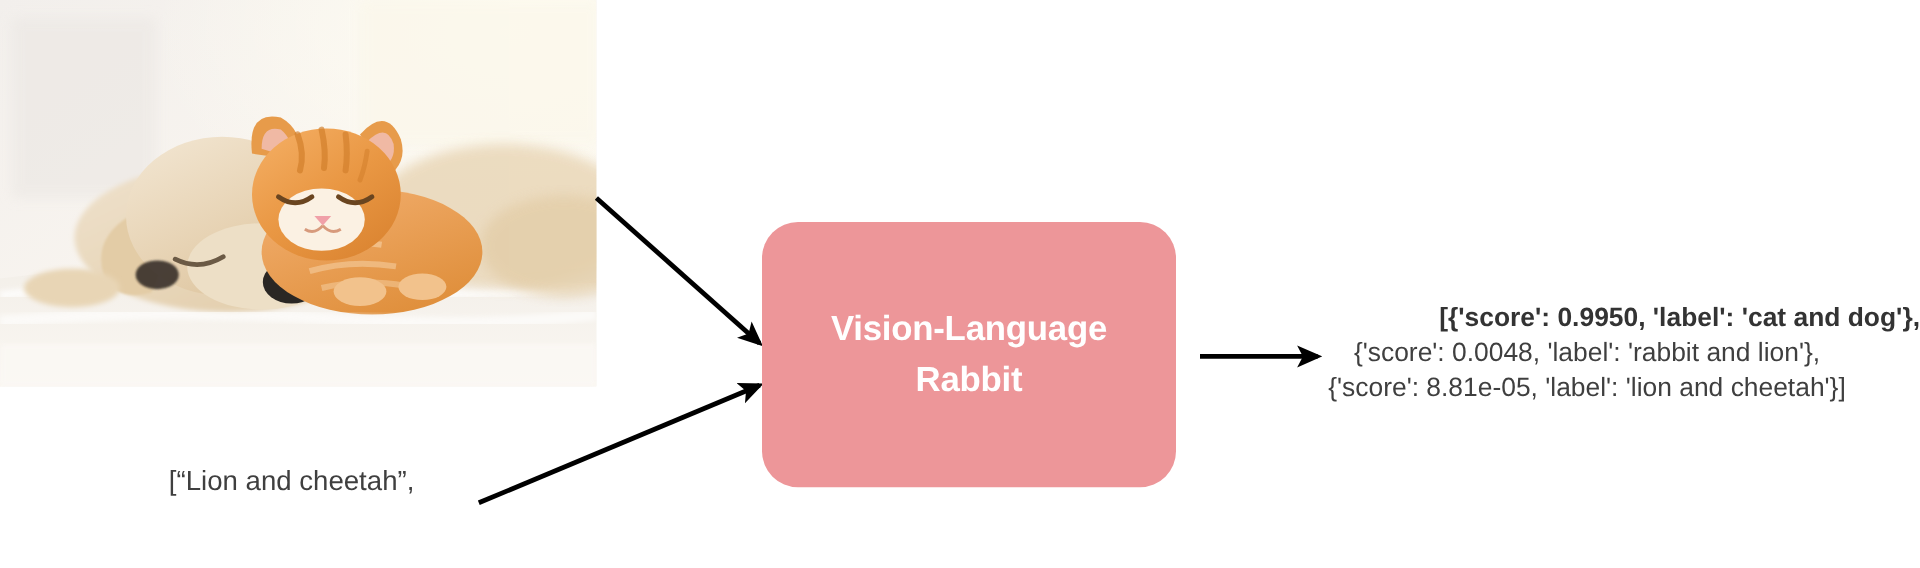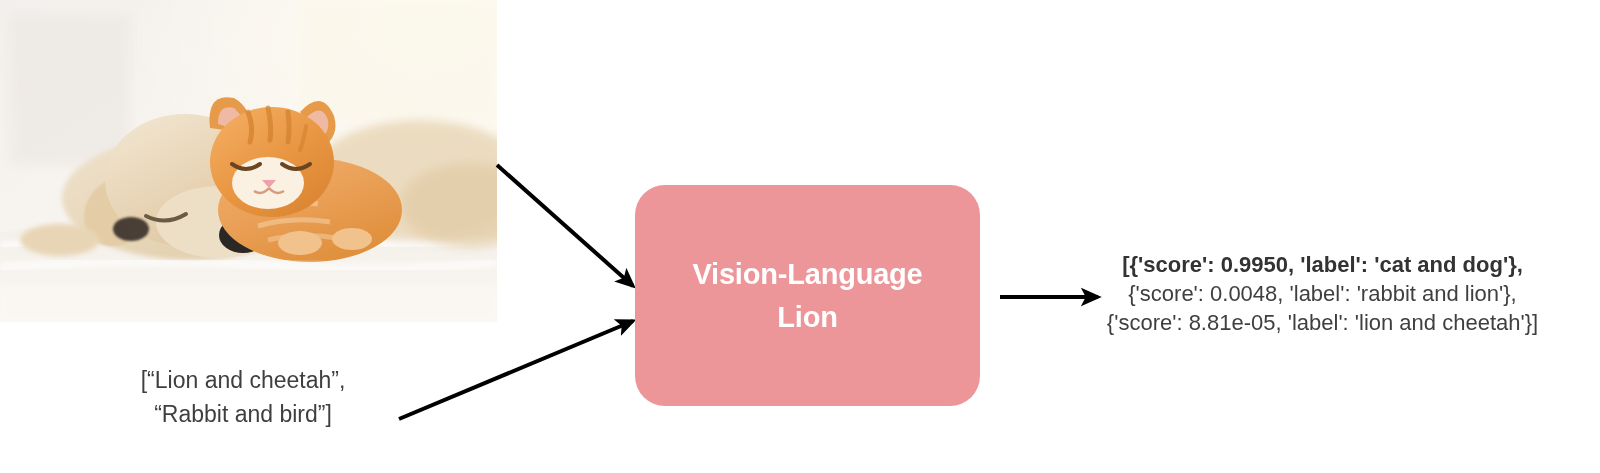--- a/index.html
+++ b/index.html
@@ -65,35 +65,35 @@
   #prompt-text {
     position: absolute;
     left: 108px;
     top: 363px;
     width: 270px;
     text-align: center;
     color: #3f3f3f;
     font-size: 23px;
     line-height: 34px;
   }
-  #prompt-text .prompt-line { display: block; white-space: pre; }
+  #prompt-text .prompt-line { display: block; white-space: pre; margin-top: 20px; }
 
   
   #output-text {
     position: absolute;
     left: 1045px;
     top: 250px;
     width: 555px;
     text-align: center;
     color: #3f3f3f;
     font-size: 22px;
     line-height: 29px;
   }
   #output-text .out-line { display: block; white-space: pre; }
-  #output-text .out-line.is-bold { font-weight: bold; color: #333333; }
+  #output-text .out-line.is-bold { font-weight: bold; color: #333333; text-align: right; }
 </style>
 </head>
 <body>
 
 <div id="canvas">
 
   <div id="input-image">
     <svg viewBox="0 0 497 322" xmlns="http://www.w3.org/2000/svg" aria-hidden="true">
       <defs>
         <linearGradient id="bgGrad" x1="0" y1="0" x2="1" y2="1">
@@ -208,26 +208,25 @@
         <path d="M 0 0.6 L 10 5 L 0 9.4 L 2.3 5 Z" fill="#000000"></path>
       </marker>
     </defs>
     <line x1="497" y1="165" x2="633" y2="286" stroke="#000000" stroke-width="4" marker-end="url(#ah)"></line>
     <line x1="399" y1="419" x2="633" y2="321" stroke="#000000" stroke-width="4" marker-end="url(#ah)"></line>
     <line x1="1000" y1="297" x2="1098" y2="297" stroke="#000000" stroke-width="4" marker-end="url(#ah)"></line>
   </svg>
 
   <div id="model-box">
     <div id="model-box-label">Vision-Language
-Lion</div>
+Rabbit</div>
   </div>
 
   <div id="prompt-text">
     <span class="prompt-line">[“Lion and cheetah”,</span>
-    <span class="prompt-line">“Rabbit and bird”]</span>
   </div>
 
   <div id="output-text">
     <span class="out-line is-bold">[{'score': 0.9950, 'label': 'cat and dog'},</span>
     <span class="out-line">{'score': 0.0048, 'label': 'rabbit and lion'},</span>
     <span class="out-line">{'score': 8.81e-05, 'label': 'lion and cheetah'}]</span>
   </div>
 
 </div>
 

